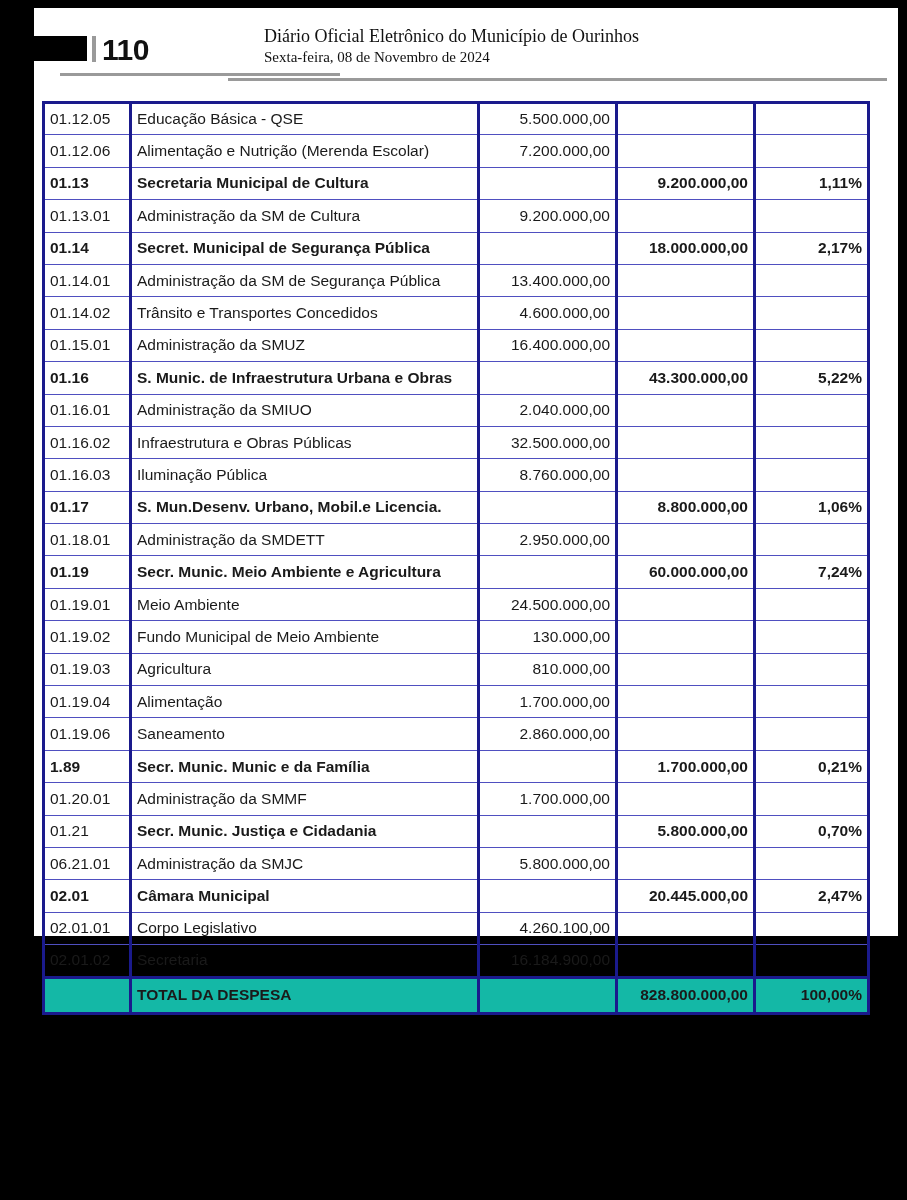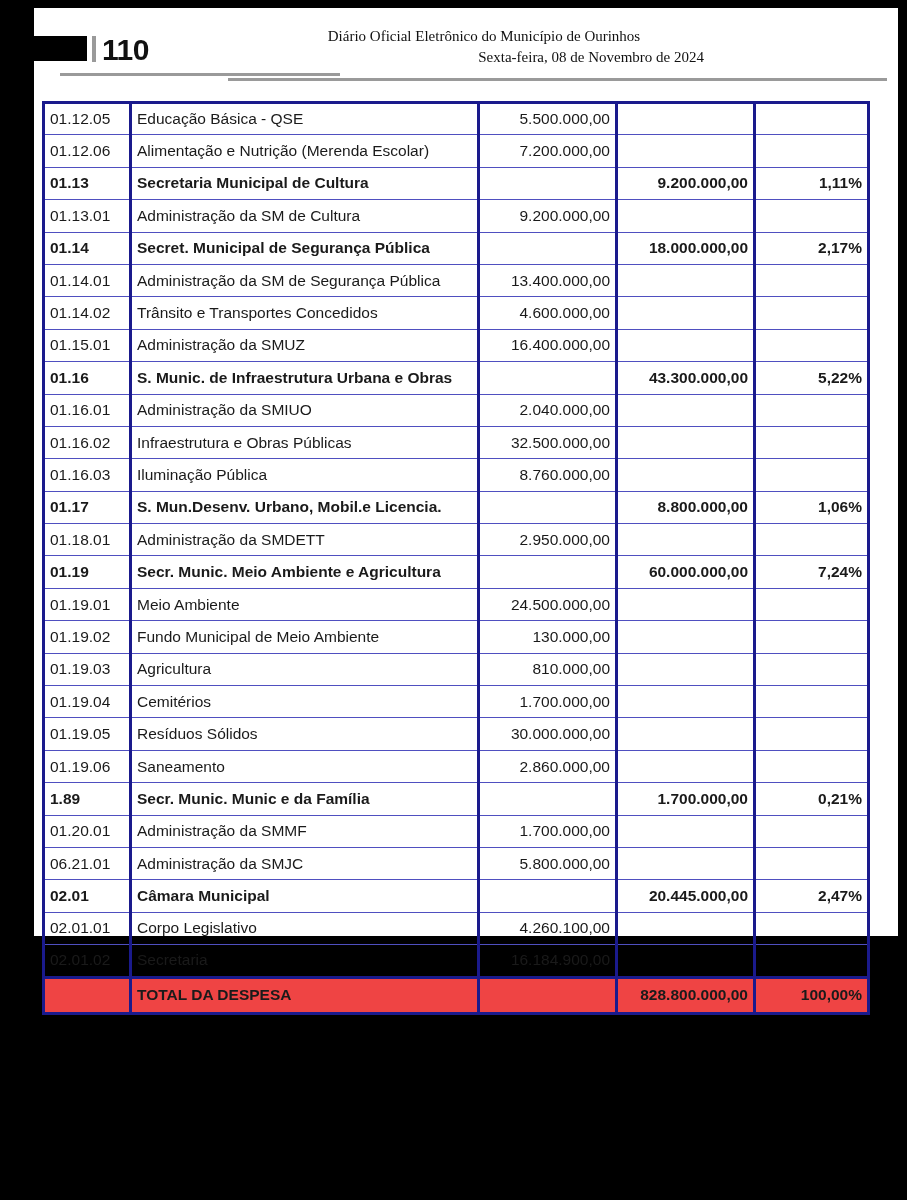--- a/index.html
+++ b/index.html
@@ -10,25 +10,25 @@
     .page {
       position: absolute; left: 24px; top: 8px; width: 864px; height: 928px; background: #fff; margin-left: 10px;
     }
     .header-black-bar { position: absolute; left: -24px; top: 28px; width: 77px; height: 25px; background: #000; }
     .header-gray-bar { position: absolute; left: 58px; top: 28px; width: 4px; height: 26px; background: #9a9a9a; }
     .page-number {
       position: absolute; left: 68px; top: 25px; font-family: "Liberation Sans", sans-serif;
       font-weight: bold; font-size: 30px; color: #111; letter-spacing: -0.5px; line-height: 34px;
     }
     .doc-title {
-      position: absolute; left: 230px; top: 17px; width: 440px; text-align: center;
-      font-family: "Liberation Serif", serif; font-size: 15px; color: #111; line-height: 22px;
+      position: absolute; left: 230px; top: 17px; width: 440px; text-align: left;
+      font-family: "Liberation Serif", serif; font-size: 18px; color: #111; line-height: 22px;
     }
     .doc-date {
-      position: absolute; left: 230px; top: 40px; width: 440px; text-align: right;
+      position: absolute; left: 230px; top: 40px; width: 440px; text-align: left;
       font-family: "Liberation Serif", serif; font-size: 15px; color: #111; line-height: 18px;
     }
     .rule-1 { position: absolute; left: 26px; top: 65px; width: 280px; height: 3px; background: #9a9a9a; }
     .rule-2 { position: absolute; left: 194px; top: 70px; width: 659px; height: 3px; background: #9a9a9a; }
 
     table.budget {
       position: absolute; left: 8px; top: 93px; width: 825px;
       border-collapse: collapse; table-layout: fixed;
       font-family: "Liberation Sans", sans-serif; font-size: 15.5px; color: #1a1a1a;
     }
@@ -39,21 +39,21 @@
       white-space: nowrap; overflow: hidden;
     }
     table.budget tr:first-child td { border-top: 3px solid #1a1a8c; }
     col.c-code { width: 87px; }
     col.c-desc { width: 348px; }
     col.c-val { width: 138px; }
     col.c-tot { width: 138px; }
     col.c-pct { width: 114px; }
     td.num { text-align: right; }
     tr.group td.bold { font-weight: bold; }
-    tr.total td { background: #ef4444; font-weight: bold; border-top: 3px solid #1a1a8c; border-bottom: 3px solid #1a1a8c; height: 36px; }
+    tr.total td { background: #14b8a6; font-weight: bold; border-top: 3px solid #1a1a8c; border-bottom: 3px solid #1a1a8c; height: 36px; }
   </style>
 </head>
 <body>
 
 <div class="page">
   <div class="header-black-bar"></div>
   <div class="header-gray-bar"></div>
   <div class="page-number">110</div>
   <div class="doc-title">Diário Oficial Eletrônico do Município de Ourinhos</div>
   <div class="doc-date">Sexta-feira, 08 de Novembro de 2024</div>
@@ -190,29 +190,22 @@
         </tr>
         <tr class="item">
           <td>01.19.03</td>
           <td>Agricultura</td>
           <td class="num">810.000,00</td>
           <td class="num bold"></td>
           <td class="num bold"></td>
         </tr>
         <tr class="item">
           <td>01.19.04</td>
-          <td>Cemitérios</td>
+          <td>Alimentação</td>
           <td class="num">1.700.000,00</td>
-          <td class="num bold"></td>
-          <td class="num bold"></td>
-        </tr>
-        <tr class="item">
-          <td>01.19.05</td>
-          <td>Resíduos Sólidos</td>
-          <td class="num">30.000.000,00</td>
           <td class="num bold"></td>
           <td class="num bold"></td>
         </tr>
         <tr class="item">
           <td>01.19.06</td>
           <td>Saneamento</td>
           <td class="num">2.860.000,00</td>
           <td class="num bold"></td>
           <td class="num bold"></td>
         </tr>
@@ -223,20 +216,27 @@
           <td class="num bold">1.700.000,00</td>
           <td class="num bold">0,21%</td>
         </tr>
         <tr class="item">
           <td>01.20.01</td>
           <td>Administração da SMMF</td>
           <td class="num">1.700.000,00</td>
           <td class="num bold"></td>
           <td class="num bold"></td>
         </tr>
+        <tr class="group">
+          <td>01.21</td>
+          <td class="bold">Secr. Munic. Justiça e Cidadania</td>
+          <td class="num"></td>
+          <td class="num bold">5.800.000,00</td>
+          <td class="num bold">0,70%</td>
+        </tr>
         <tr class="item">
           <td>06.21.01</td>
           <td>Administração da SMJC</td>
           <td class="num">5.800.000,00</td>
           <td class="num bold"></td>
           <td class="num bold"></td>
         </tr>
         <tr class="group">
           <td class="bold">02.01</td>
           <td class="bold">Câmara Municipal</td>

